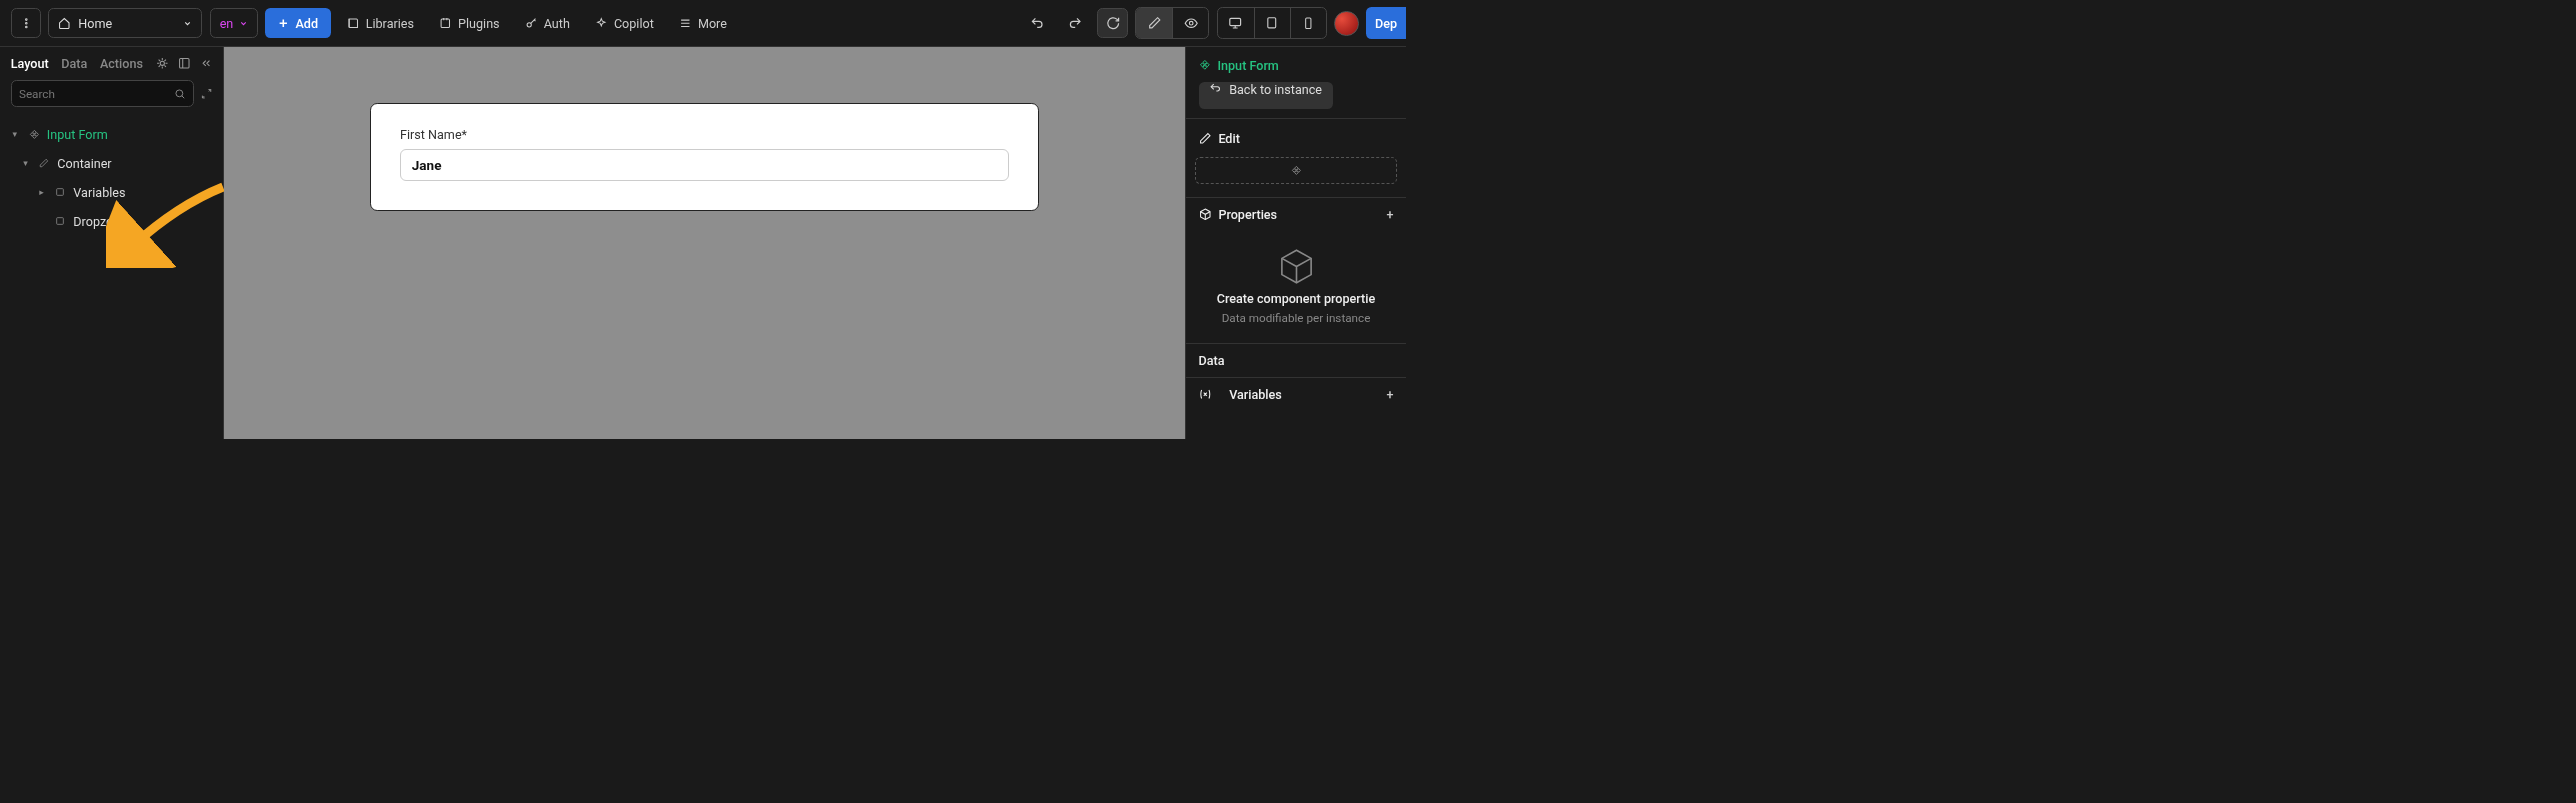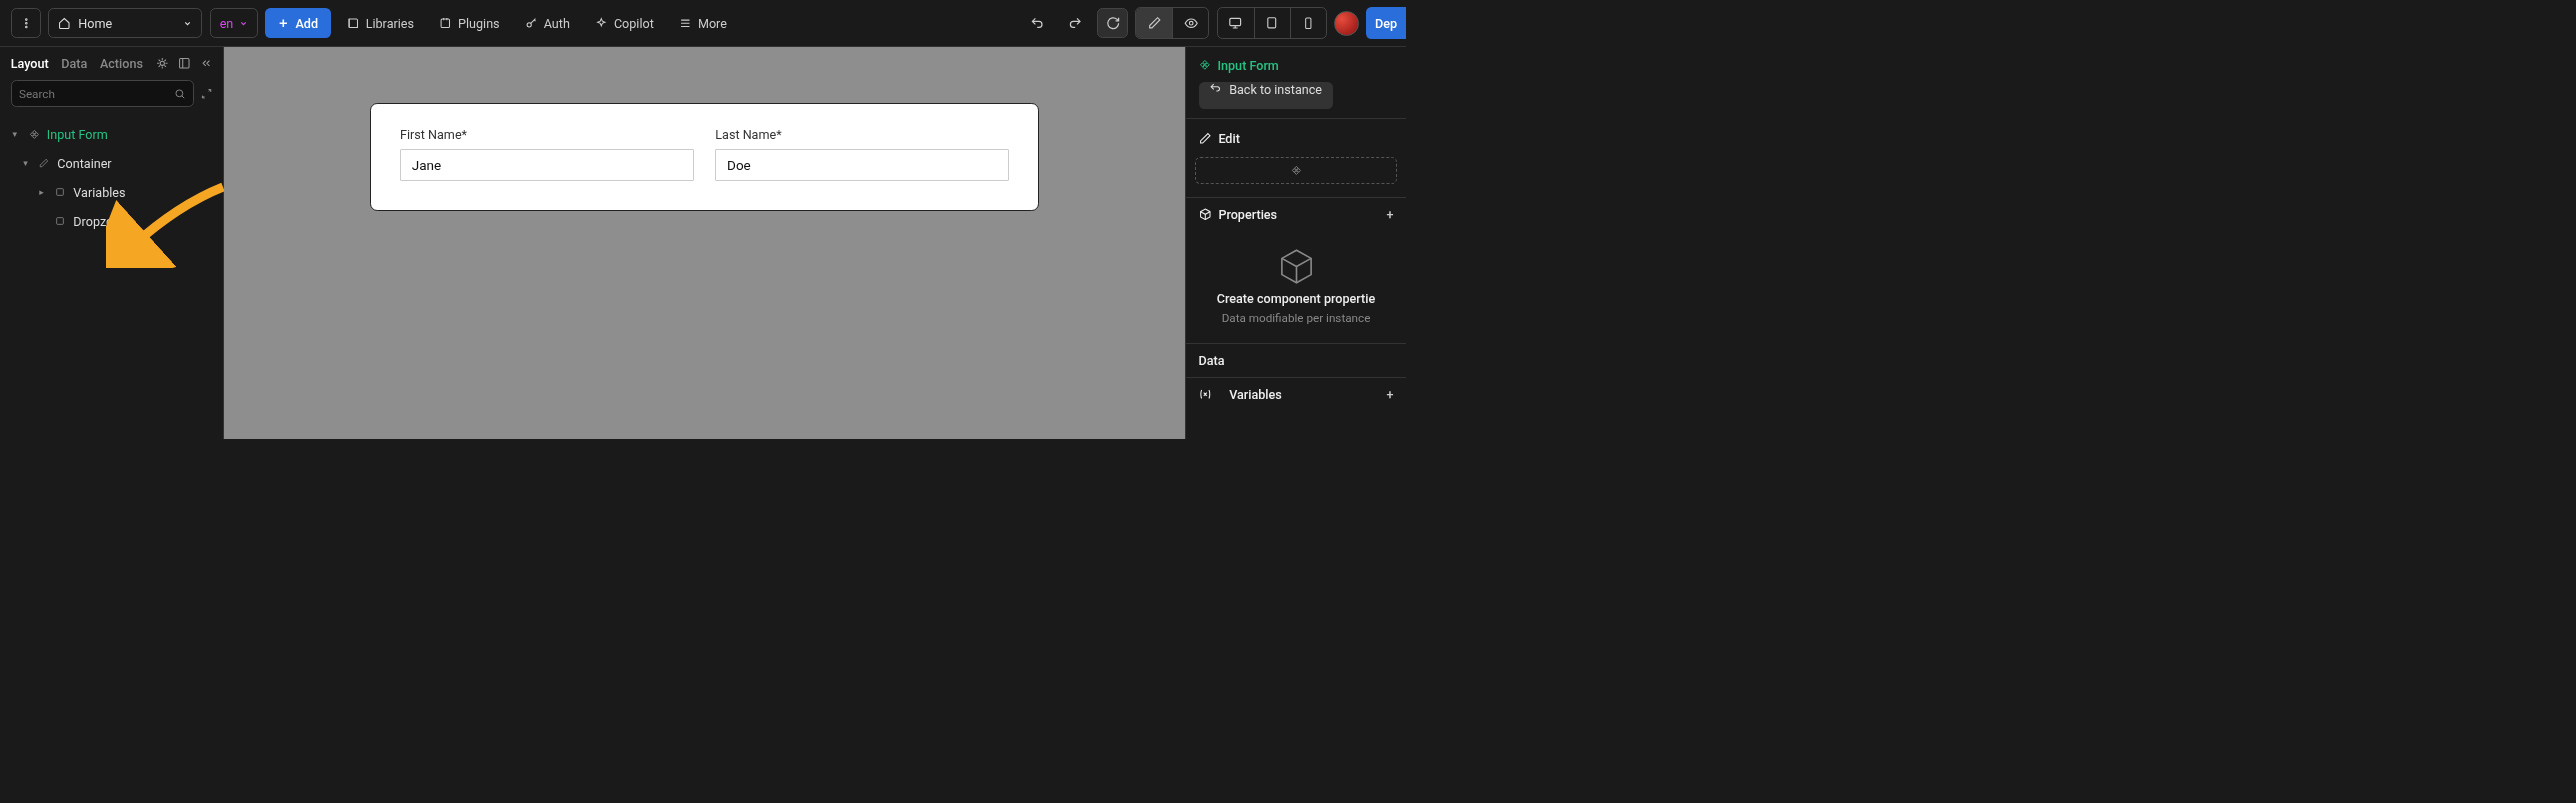--- a/index.html
+++ b/index.html
@@ -40,21 +40,21 @@
   .indent-1 { padding-left: 16px; }
   .indent-2 { padding-left: 32px; }
   .cmp { color:#26c281; }
   
   
   .canvas-wrap { flex:1; background:#8e8e8e; display:flex; justify-content:center; padding-top:56px; position:relative; overflow:hidden;}
   .canvas-card { width:669px; background:#fff; border:0.9px solid #222; border-radius:7.2px; padding:23px 29px; height:108px;}
   .form-row { display:flex; gap:21.5px; }
   .field { flex:1; display:flex; flex-direction:column; gap:7.2px;}
   .field label { color:#333; font-size:12.6px;}
-  .field input { height:32px; border:0.9px solid #ccc; border-radius:1px; padding:0 10.8px; font-size:13.5px; color:#111;}
+  .field input { height:32px; border:0.9px solid #ccc; border-radius:6px; padding:0 10.8px; font-size:13.5px; color:#111;font-weight:bold;}
   
   .arrow { position:absolute; left:106px; top:178px; pointer-events:none;}
   
   
   .right-panel { width:221px; background:#1a1a1a; border-left:0.9px solid #333; display:flex; flex-direction:column; overflow:hidden;}
   .rp-title-row { display:flex; align-items:center; gap:7.2px; padding:10.8px 12.6px 5.4px 12.6px; }
   .rp-title { color:#26c281; font-weight:500;}
   .rp-cmp-ico { color:#26c281; }
   .back-btn { margin:3.6px 12.6px 9px 12.6px; background:#333; border-radius:5.4px; height:27px; display:flex; align-items:flex-start; gap:7.2px; padding:0 10.8px; color:#ddd; width:fit-content;}
   .rp-divider { height:0.9px; background:#333; }
@@ -273,24 +273,20 @@
     </svg>
   </div>
 
   <div class="canvas-wrap">
     <div class="canvas-card">
       <div class="form-row">
         <div class="field">
           <label>First Name*</label>
           <input value="Jane" style="">
         </div>
-        <div class="field">
-          <label>Last Name*</label>
-          <input value="Doe" style="">
-        </div>
       </div>
     </div>
   </div>
 
   <div class="right-panel">
     <div class="rp-title-row">
       <span class="rp-cmp-ico">
           <svg width="11.7" height="11.7" viewBox="0 0 24 24" fill="none" stroke="currentColor" stroke-width="2">
             <path d="M12 3l4 4-4 4-4-4zM12 13l4 4-4 4-4-4zM3 12l4-4 4 4-4 4zM13 12l4-4 4 4-4 4z"></path>
           </svg>

